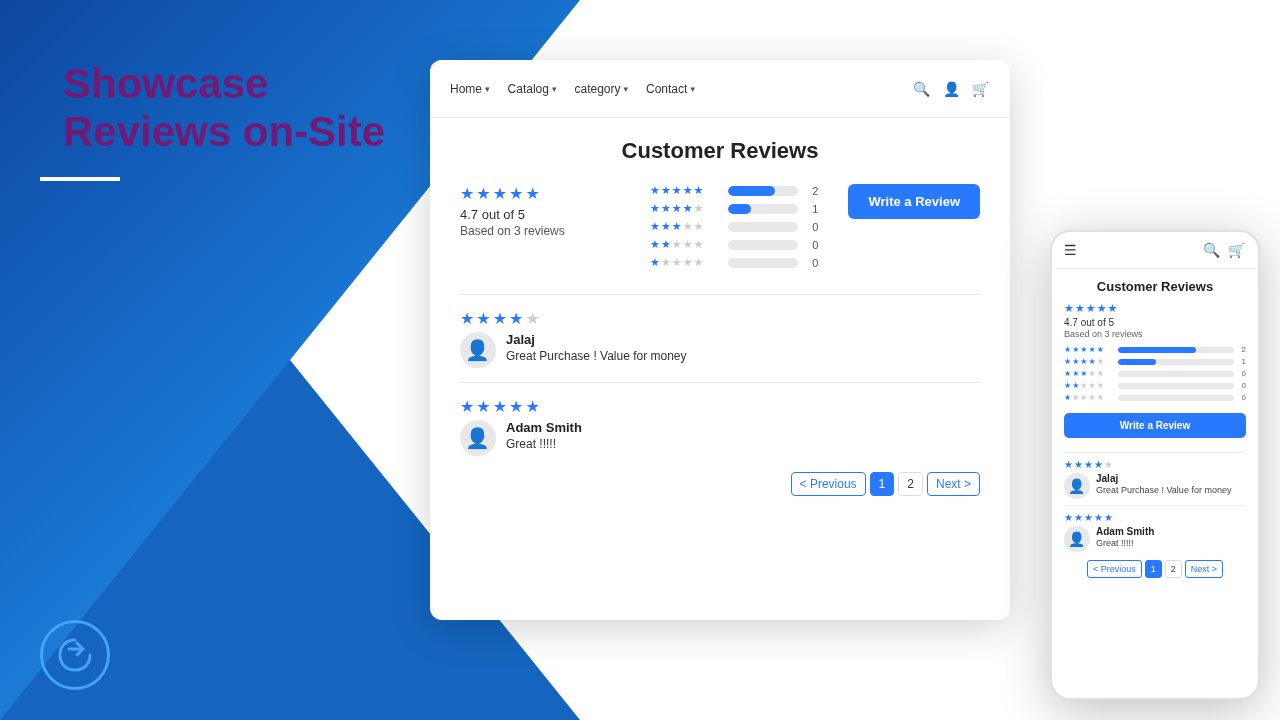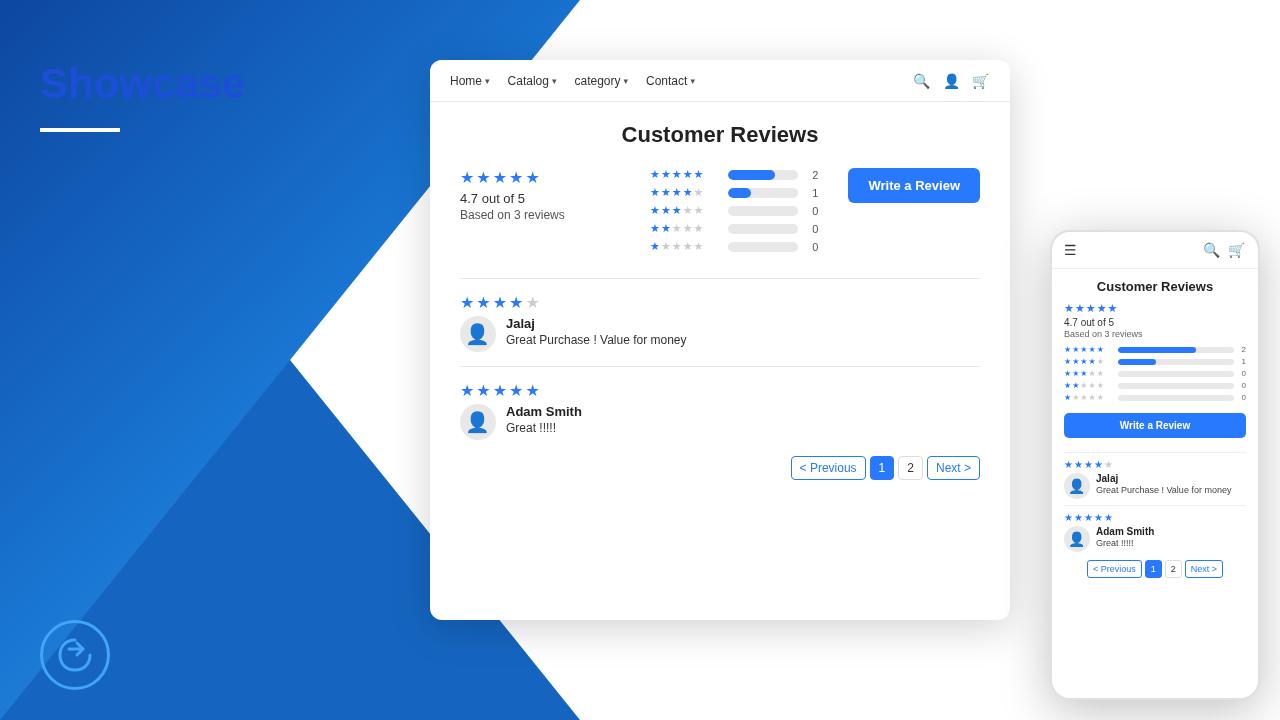--- a/index.html
+++ b/index.html
@@ -50,25 +50,26 @@
       position: absolute;
       top: 0; left: 0;
       width: 430px; height: 720px;
       z-index: 2;
       display: flex;
       flex-direction: column;
       justify-content: flex-start;
       padding: 60px 40px;
     }
     .main-title {
-      color: #1d4ed8;
+      color: #701a75;
       font-size: 42px;
       font-weight: 800;
       line-height: 1.15;
       margin-bottom: 12px;
+      margin-left: 23px;
     }
     .title-underline {
       width: 80px;
       height: 4px;
       background: white;
       margin-top: 8px;
     }
 
     
     .logo-container {
@@ -99,21 +100,21 @@
       border-radius: 12px;
       box-shadow: 0 8px 40px rgba(0,0,0,0.18);
       z-index: 5;
       overflow: hidden;
     }
     .mockup-nav {
       display: flex;
       align-items: center;
       justify-content: space-between;
       padding: 0 20px;
-      height: 42px;
+      height: 58px;
       border-bottom: 1px solid #e8e8e8;
       background: white;
     }
     .nav-links {
       display: flex;
       gap: 18px;
       align-items: center;
     }
     .nav-link {
       font-size: 12px;
@@ -506,20 +507,21 @@
   </style>
 </head>
 <body>
 
 <div class="bg-gradient"></div>
 <div class="bg-triangle"></div>
 
 <div class="left-content">
   <div class="main-title">
     <span>Showcase</span><br>
+    <span>Reviews on-Site</span>
   </div>
   <div class="title-underline"></div>
 </div>
 
 <div class="logo-container">
   <div class="logo-circle">
     <svg width="40" height="40" viewBox="0 0 40 40" fill="none">
       <path d="M20 5 C10 5, 5 12, 5 20 C5 28, 10 35, 20 35 C30 35, 35 28, 35 20" stroke="#42a5f5" stroke-width="3" fill="none" stroke-linecap="round"></path>
       <path d="M22 8 L28 14 L22 20" stroke="#42a5f5" stroke-width="3" fill="none" stroke-linecap="round" stroke-linejoin="round"></path>
       <line x1="28" y1="14" x2="14" y2="14" stroke="#42a5f5" stroke-width="3" stroke-linecap="round"></line>

